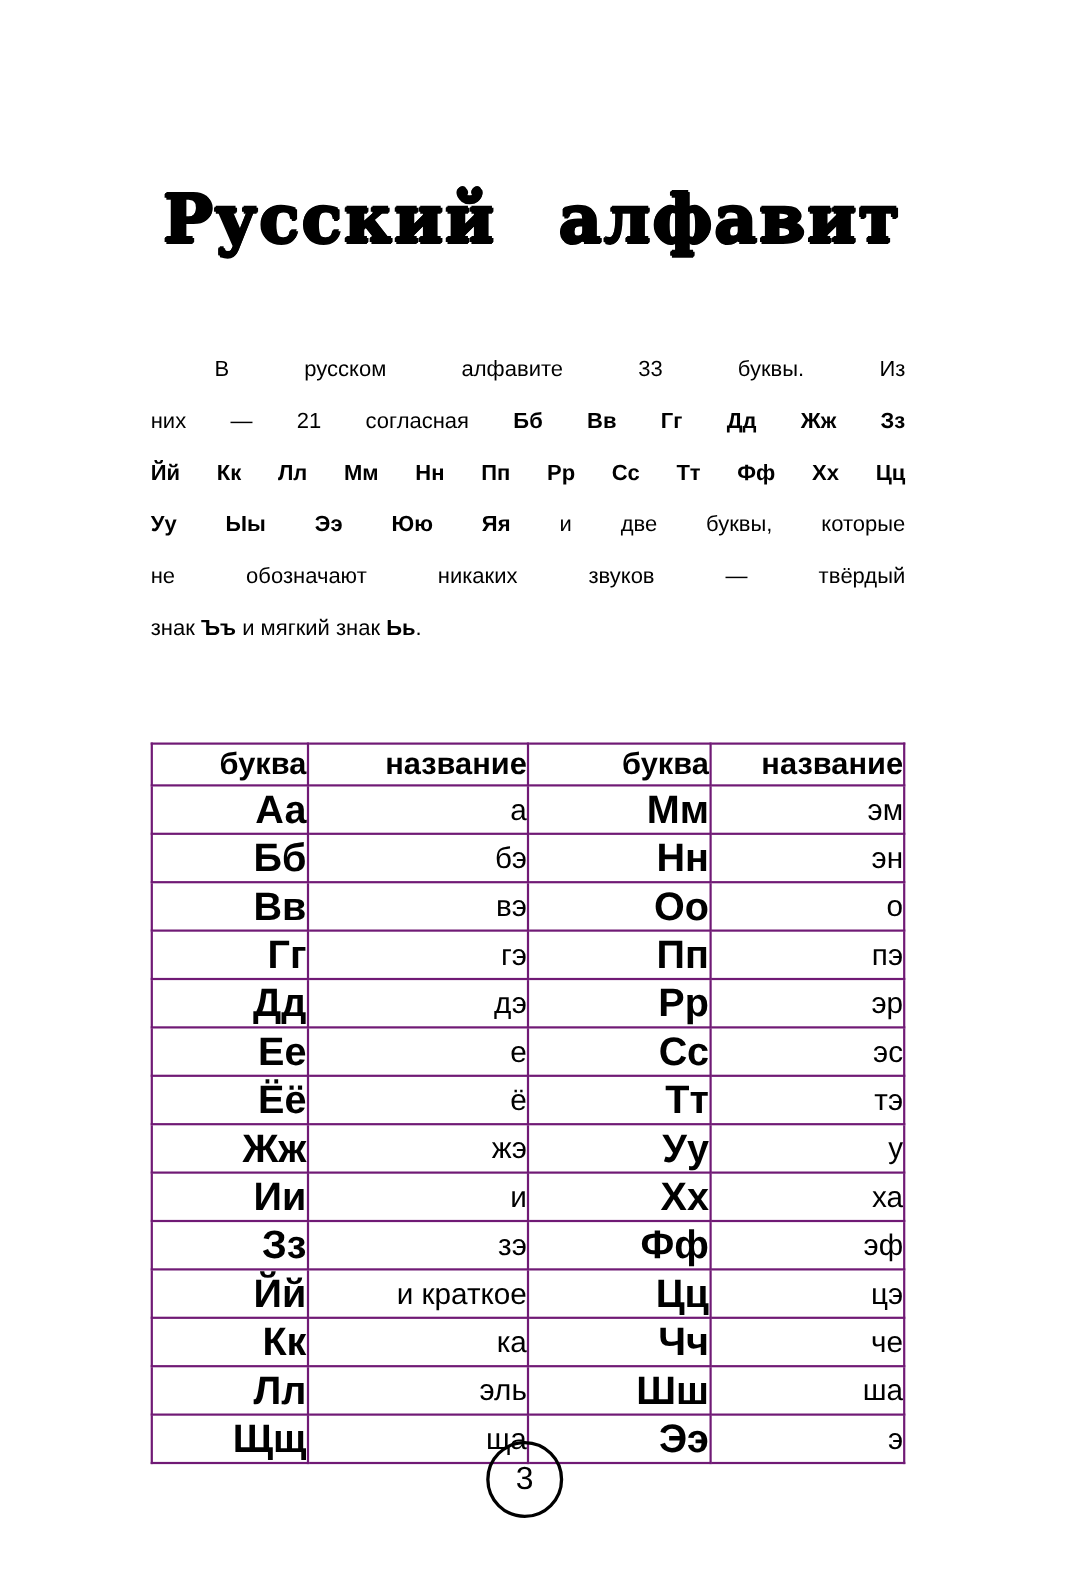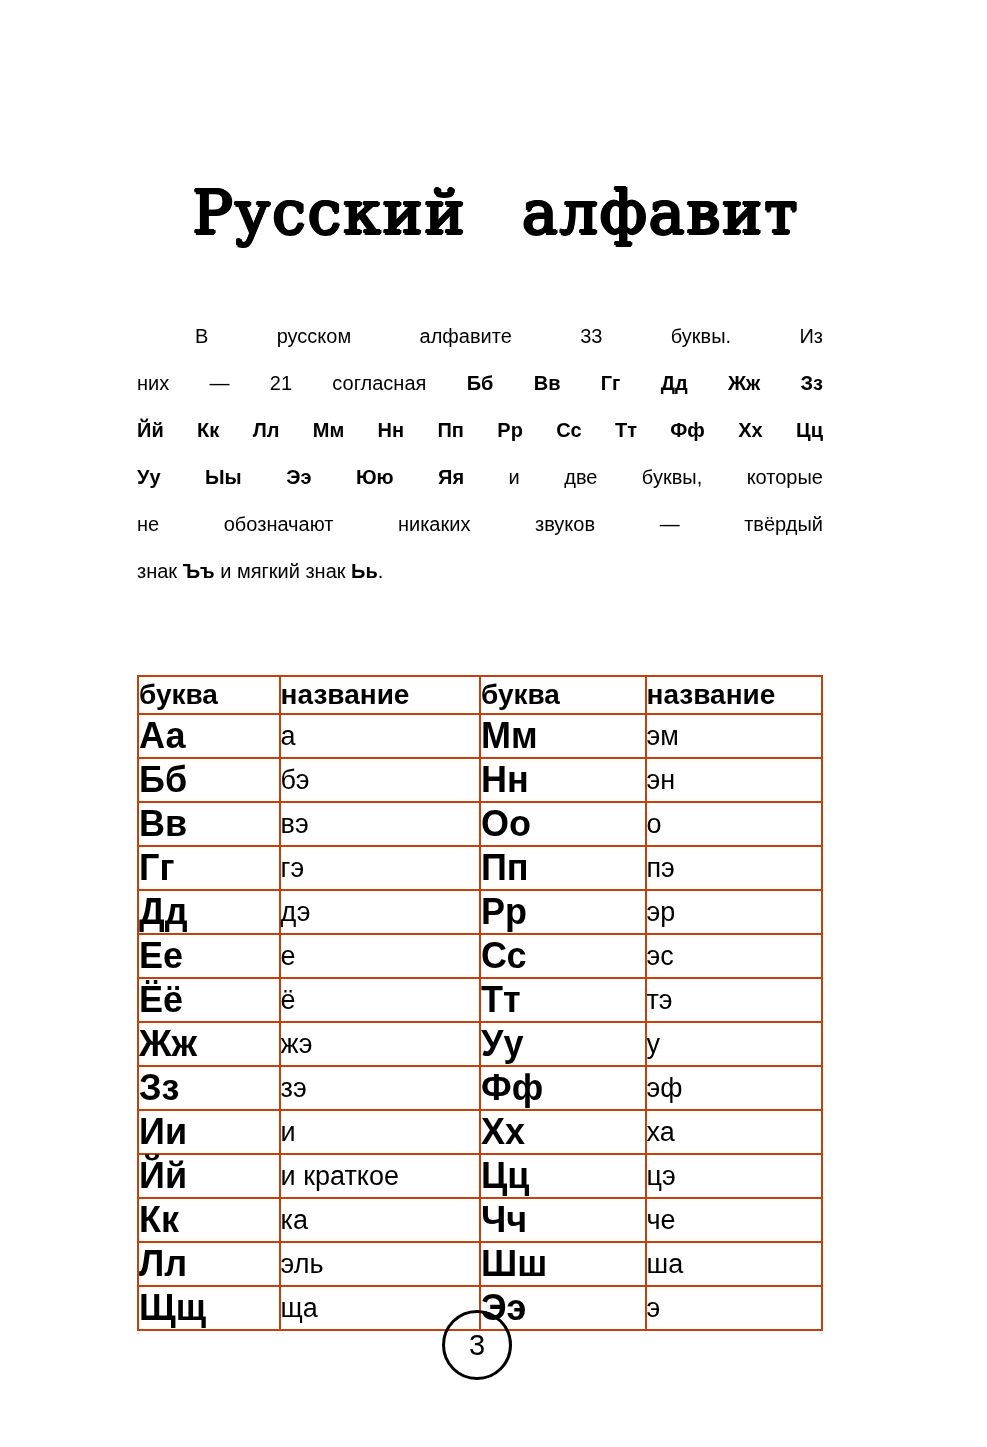--- a/index.html
+++ b/index.html
@@ -4,43 +4,43 @@
 <style>
   html, body { margin: 0; padding: 0; }
   body {
     width: 987px; height: 1447px;
     background: #ffffff; color: #000000;
     font-family: "Liberation Sans", sans-serif;
     position: relative; overflow: hidden;
   }
   .title {
     position: absolute; top: 166px; left: 137px; width: 686px;
-    margin: 16px; text-align: center;
+    margin: 4px; text-align: center;
     font-family: "DejaVu Serif", serif;
-    font-weight: normal; font-size: 60px; line-height: 1;
+    font-weight: bold; font-size: 60px; line-height: 1;
     letter-spacing: 2px; word-spacing: 34px;
     text-shadow: 1.5px 0 0 #000, -1.5px 0 0 #000, 0 1.5px 0 #000, 0 -1.5px 0 #000, 1px 1px 0 #000, -1px -1px 0 #000;
     white-space: nowrap;
   }
   .intro {
     position: absolute; top: 313px; left: 137px; width: 686px;
     font-size: 20px; line-height: 47px;
   }
   .intro .line { text-align: justify; }
   .intro .line.j { text-align-last: justify; }
   .intro .line.ind { text-indent: 58px; }
   .intro b { font-weight: bold; }
   .alphabet-table {
     position: absolute; top: 675px; left: 137px; width: 686px;
     border-collapse: collapse; table-layout: fixed;
   }
   .alphabet-table th, .alphabet-table td {
-    border: 2px solid #c2410c;
+    border: 2px solid #701a75;
     height: 36px; padding: 0;
-    text-align: left; vertical-align: middle;
+    text-align: right; vertical-align: middle;
   }
   .alphabet-table th { font-size: 28px; font-weight: bold; }
   .alphabet-table td.letter { font-size: 36px; font-weight: bold; }
   .alphabet-table td.name { font-size: 27px; font-weight: normal; }
   .page-circle {
     position: absolute; top: 1310px; left: 442px;
     width: 64px; height: 64px;
     border: 3px solid #000000; border-radius: 50%;
     display: flex; align-items: center; justify-content: center;
     font-size: 29px;
@@ -120,30 +120,30 @@
           <td class="letter">Тт</td>
           <td class="name">тэ</td>
         </tr>
         <tr>
           <td class="letter">Жж</td>
           <td class="name">жэ</td>
           <td class="letter">Уу</td>
           <td class="name">у</td>
         </tr>
         <tr>
+          <td class="letter">Ии</td>
+          <td class="name">и</td>
+          <td class="letter">Хх</td>
+          <td class="name">ха</td>
+        </tr>
+        <tr>
           <td class="letter">Зз</td>
           <td class="name">зэ</td>
           <td class="letter">Фф</td>
           <td class="name">эф</td>
-        </tr>
-        <tr>
-          <td class="letter">Ии</td>
-          <td class="name">и</td>
-          <td class="letter">Хх</td>
-          <td class="name">ха</td>
         </tr>
         <tr>
           <td class="letter">Йй</td>
           <td class="name">и краткое</td>
           <td class="letter">Цц</td>
           <td class="name">цэ</td>
         </tr>
         <tr>
           <td class="letter">Кк</td>
           <td class="name">ка</td>

